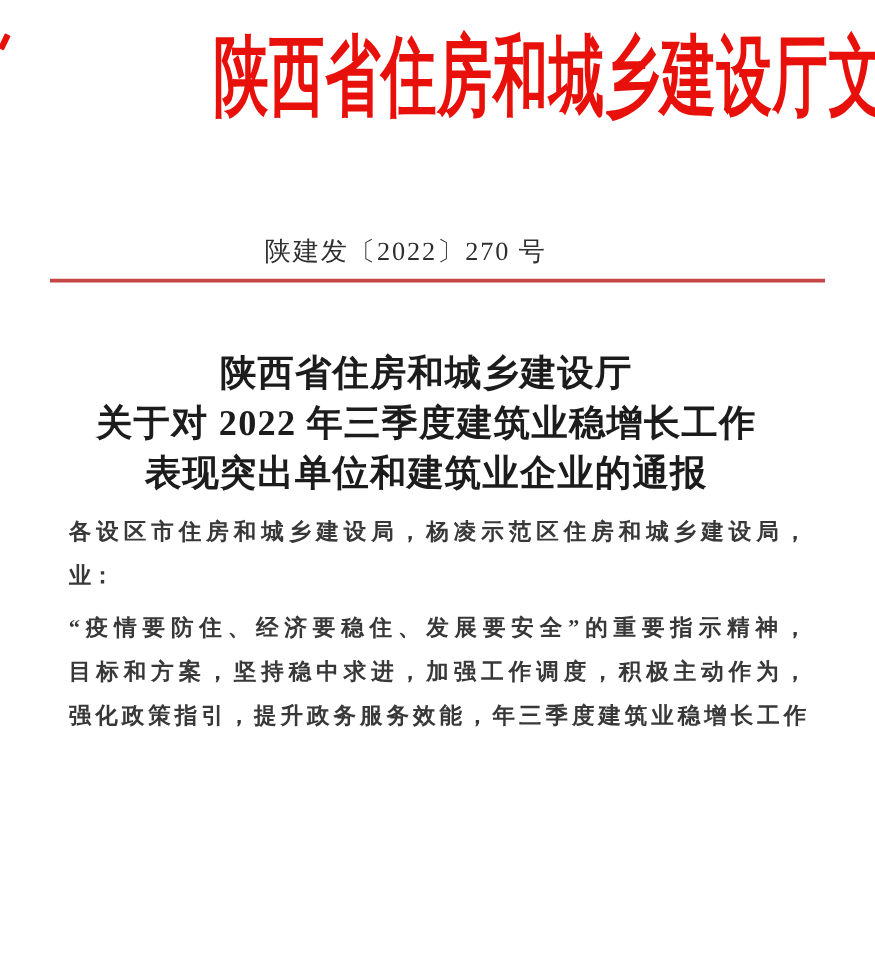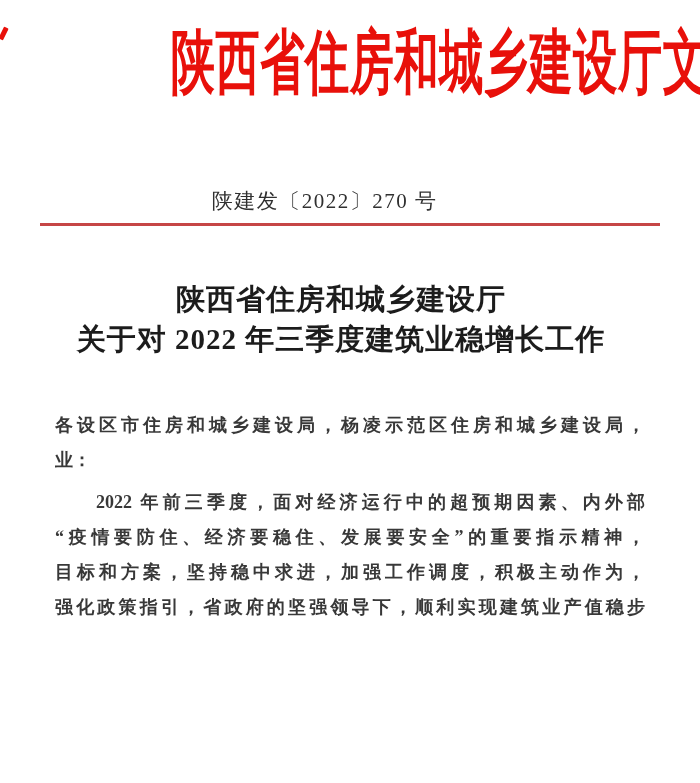--- a/index.html
+++ b/index.html
@@ -121,31 +121,31 @@
     <span class="masthead-inner">陕西省住房和城乡建设厅文件</span>
   </div>
 
   <div class="doc-number">陕建发〔2022〕270 号</div>
 
   <div class="red-rule"></div>
 
   <div class="doc-title">
     <div>陕西省住房和城乡建设厅</div>
     <div>关于对 2022 年三季度建筑业稳增长工作</div>
+    <div>表现突出单位和建筑业企业的通报</div>
   </div>
 
   <div class="body-text">
 
     <div class="salutation">
       <div class="bline">各设区市住房和城乡建设局，杨凌示范区住房和城乡建设局，</div>
       <div class="bline short">业：</div>
     </div>
 
     <div class="paragraph">
-      <div class="bline indent">2022 年前三季度，面对经济运行中的超预期因素、内外部</div>
       <div class="bline">“疫情要防住、经济要稳住、发展要安全”的重要指示精神，</div>
       <div class="bline">目标和方案，坚持稳中求进，加强工作调度，积极主动作为，</div>
-      <div class="bline">强化政策指引，省政府的坚强领导下，顺利实现建筑业产值稳步</div>
+      <div class="bline">强化政策指引，提升政务服务效能，年三季度建筑业稳增长工作</div>
     </div>
 
   </div>
 
 </div>
 
 </body></html>

